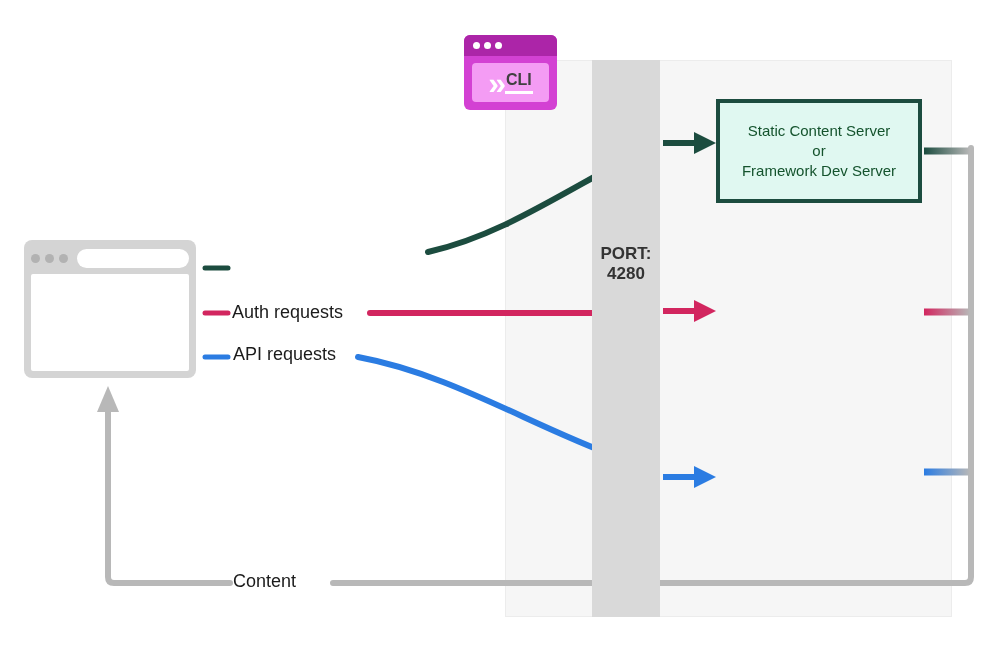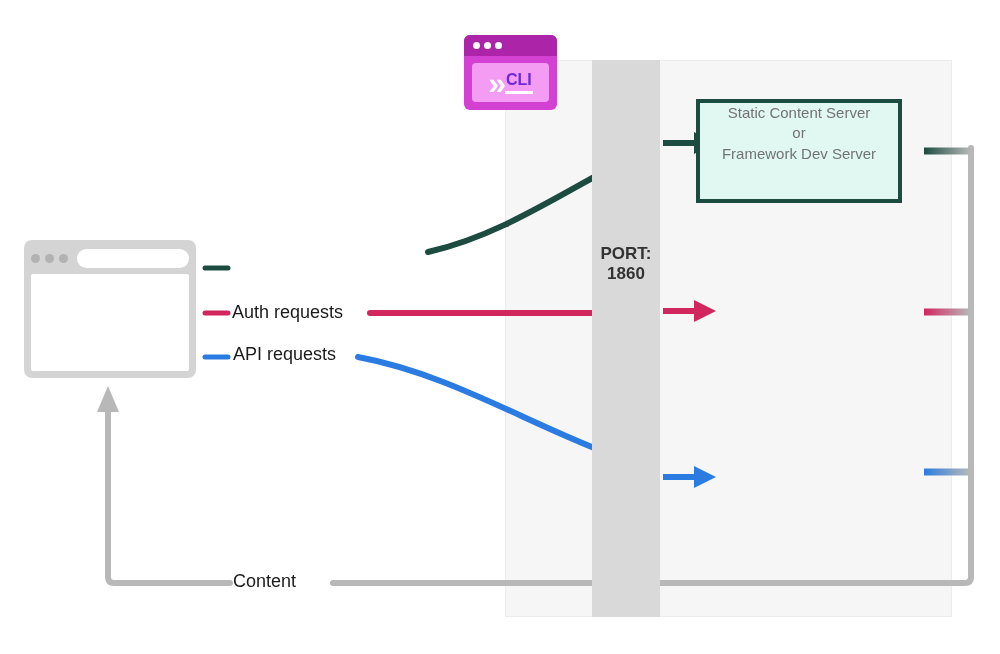--- a/index.html
+++ b/index.html
@@ -18,23 +18,23 @@
   .port-bar{
     position:absolute;left:592px;top:60px;width:68px;height:557px;
     background:var(--bar_gray);z-index:3;
   }
   .port-label{
     position:absolute;left:0;top:184px;width:100%;text-align:center;
     font-size:17px;font-weight:700;color:#333333;line-height:20px;white-space:pre-line;
   }
   
   .node{
-    position:absolute;left:696px;width:206px;box-sizing:border-box;z-index:4;
-    display:flex;align-items:flex-start;justify-content:center;text-align:center;
-    font-size:15px;color:#737373;line-height:1.35;white-space:pre-line;
+    position:absolute;left:716px;width:206px;box-sizing:border-box;z-index:4;
+    display:flex;align-items:center;justify-content:center;text-align:center;
+    font-size:15px;color:#14532d;line-height:1.35;white-space:pre-line;
   }
   .node-static{top:99px;height:104px;border:4px solid var(--green);background:var(--mint_bg);}
   .node-auth{top:259px;height:105px;border:4px solid var(--crimson);background:var(--pink_bg);}
   .node-func{top:420px;height:105px;border:4px solid var(--blue);background:var(--blue_bg);}
   
   .browser{
     position:absolute;left:24px;top:240px;width:172px;height:138px;box-sizing:border-box;
     background:var(--browser_gray);border-radius:8px;padding:7px;z-index:4;
   }
   .browser-header{display:flex;align-items:center;height:22px;margin-bottom:5px;}
@@ -46,21 +46,21 @@
     position:absolute;left:464px;top:35px;width:93px;height:75px;border-radius:6px;
     background:var(--cli_magenta);z-index:5;overflow:hidden;
   }
   .cli-titlebar{height:21px;background:var(--cli_dark);display:flex;align-items:center;padding-left:9px;}
   .c-dot{width:7px;height:7px;border-radius:50%;background:#ffffff;margin-right:4px;flex:0 0 auto;}
   .cli-inner{
     position:absolute;left:8px;right:8px;top:28px;bottom:8px;background:var(--cli_light);
     border-radius:4px;display:flex;align-items:center;justify-content:center;
   }
   .cli-chevron{color:#ffffff;font-size:32px;font-weight:700;line-height:1;margin-right:1px;letter-spacing:-2px;}
-  .cli-label{color:#6d28d9;font-size:16px;font-weight:700;border-bottom:3px solid #ffffff;padding:0 1px 2px 1px;}
+  .cli-label{color:#404040;font-size:16px;font-weight:700;border-bottom:3px solid #ffffff;padding:0 1px 2px 1px;}
   
   .flow-label{
     position:absolute;z-index:4;font-size:18px;color:#1b1b1b;white-space:nowrap;
   }
   .lbl-static{left:233px;top:257px;}
   .lbl-auth{left:232px;top:302px;}
   .lbl-api{left:233px;top:344px;}
   .lbl-response{left:233px;top:571px;}
 </style>
 </head>
@@ -105,21 +105,21 @@
     <line x1="663" y1="477" x2="697" y2="477" stroke-width="6" stroke="#2b7ce2"></line>
     <polygon points="694,466 716,477 694,488" fill="#2b7ce2"></polygon>
 
     <line x1="924" y1="151" x2="970" y2="151" stroke-width="7" stroke="url(#gradGreen)"></line>
     <line x1="924" y1="312" x2="970" y2="312" stroke-width="7" stroke="url(#gradCrimson)"></line>
     <line x1="924" y1="472" x2="970" y2="472" stroke-width="7" stroke="url(#gradBlue)"></line>
   </svg>
 
   <div class="port-bar">
     <div class="port-label">PORT:
-1860</div>
+4280</div>
   </div>
 
   <div class="node node-static">
     <span>Static Content Server
 or
 Framework Dev Server</span>
   </div>
 
   <div class="browser">
     <div class="browser-header">

